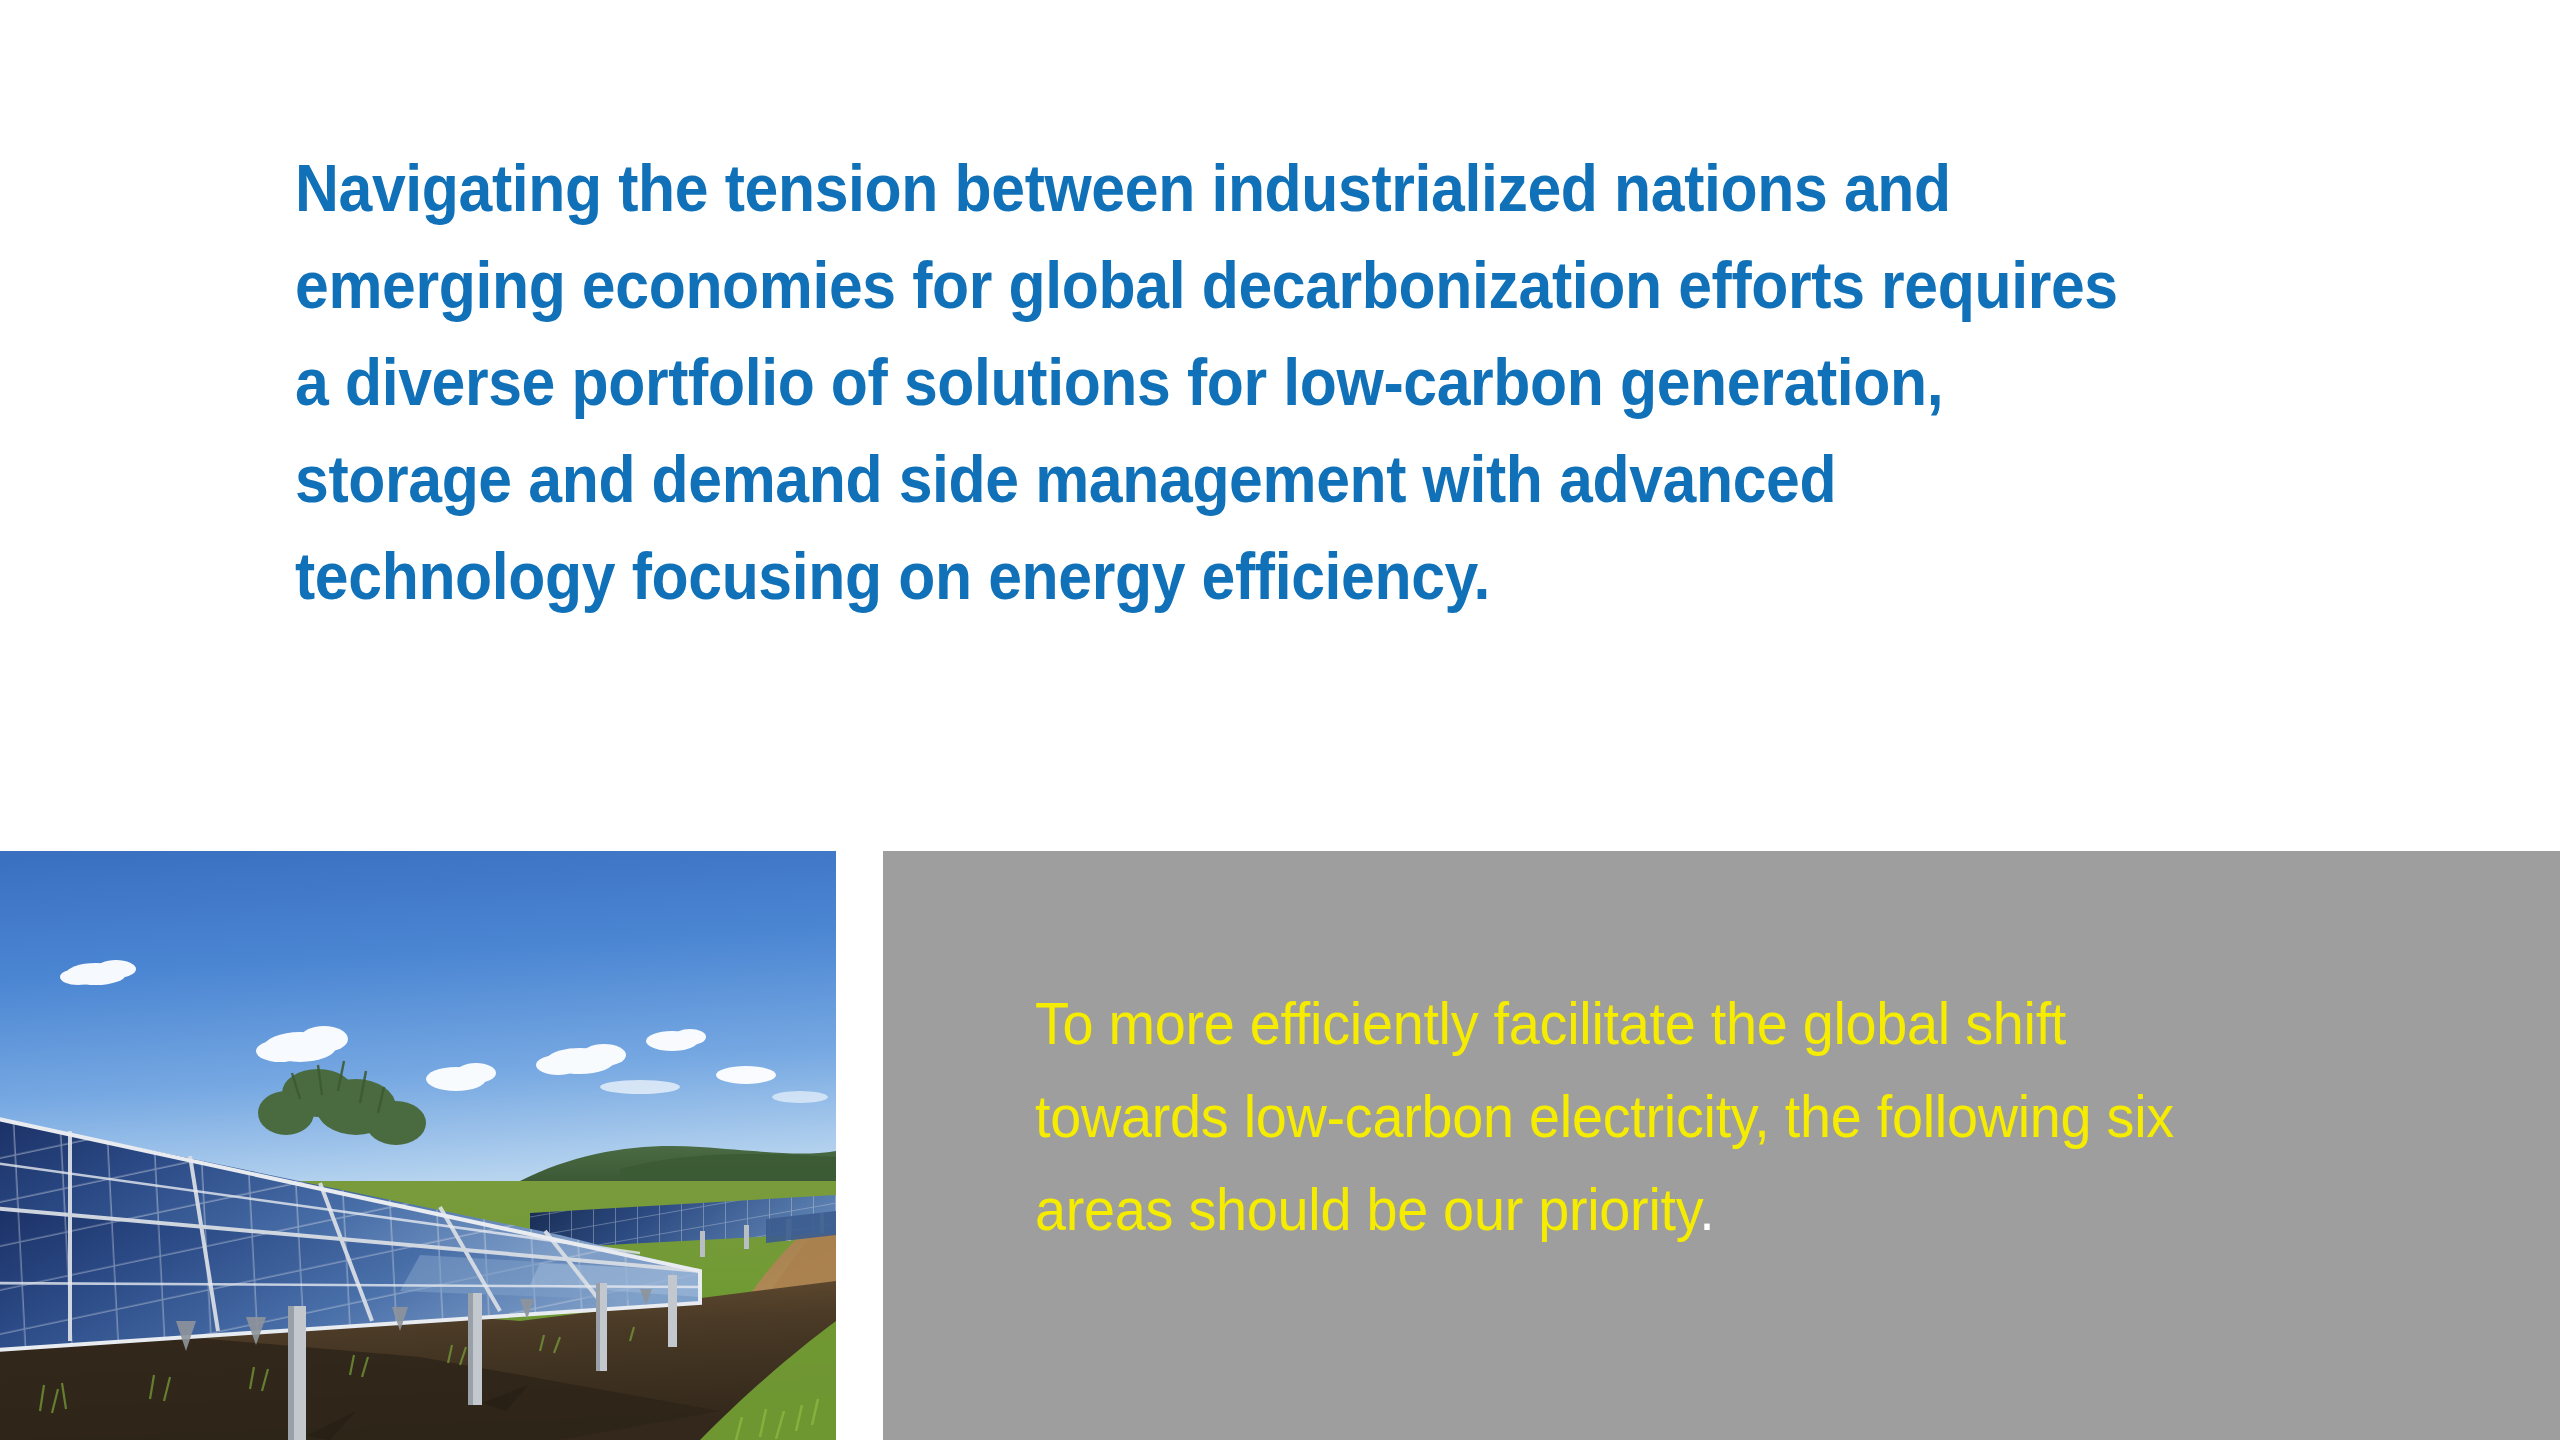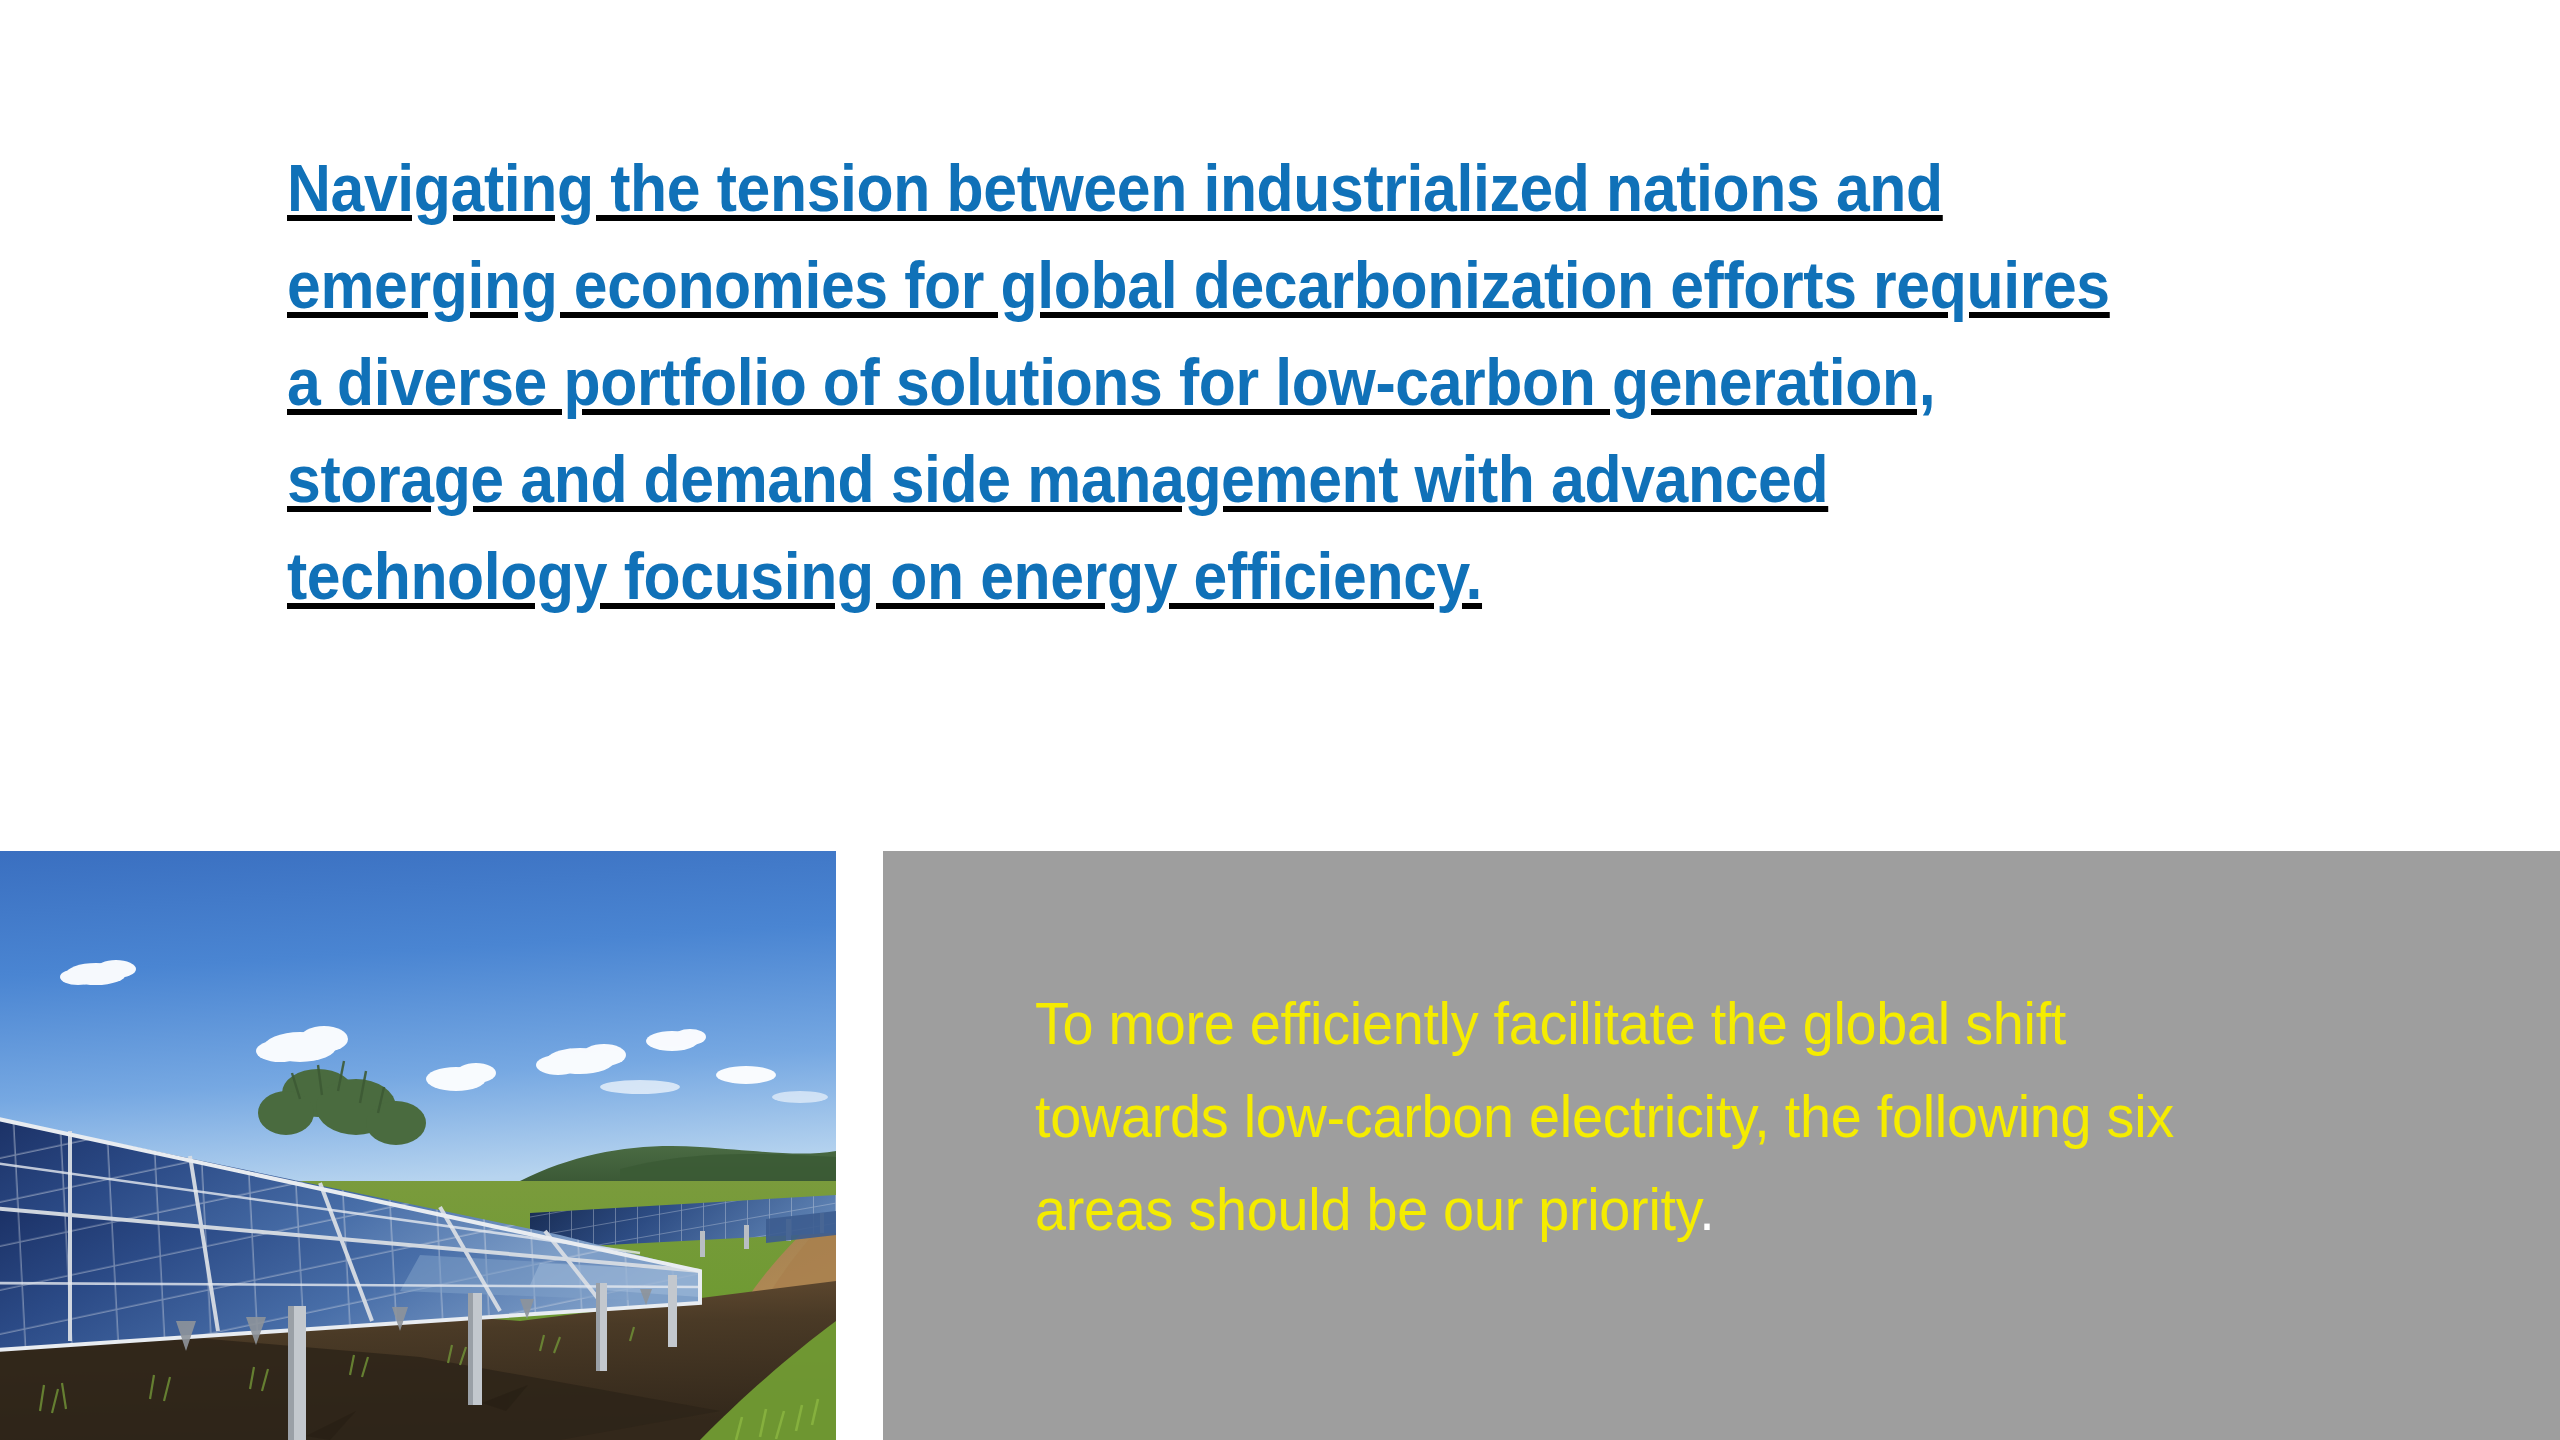--- a/index.html
+++ b/index.html
@@ -18,24 +18,23 @@
 
   .slide {
     position: absolute;
     inset: 0;
     background: #ffffff;
   }
 
   
   .heading-block {
     position: absolute;
-    left: 287px;
+    left: 295px;
     top: 140px;
     width: 2010px;
-    text-decoration: underline;
   }
 
   .heading {
     font-family: "Liberation Sans", sans-serif;
     font-weight: bold;
     font-size: 66px;
     line-height: 97px;
     letter-spacing: -0.4px;
     color: #1071b8;
     transform: scaleX(0.92);

